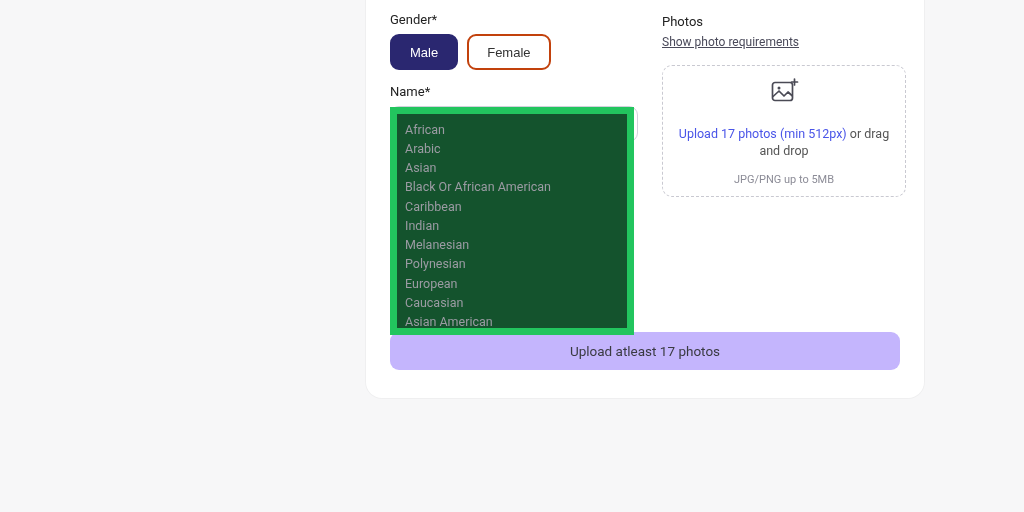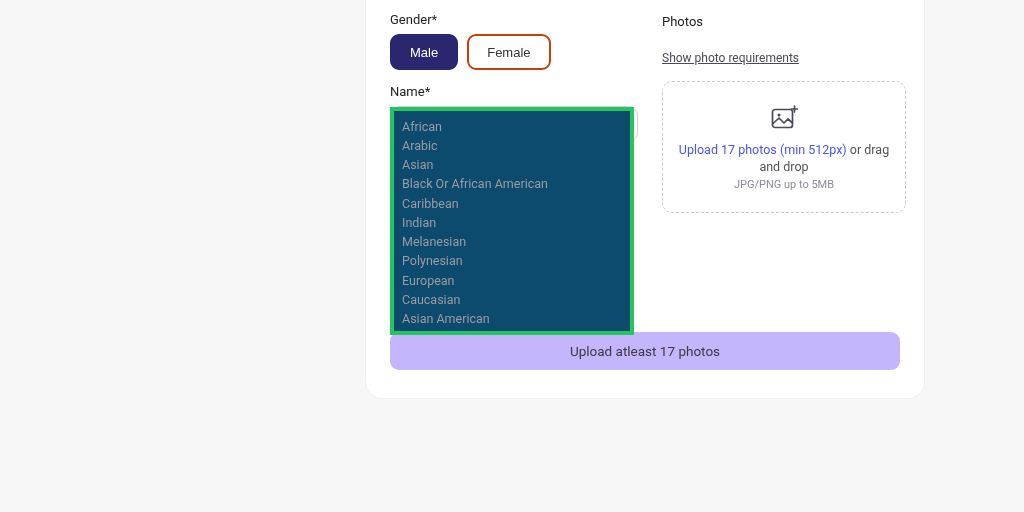--- a/index.html
+++ b/index.html
@@ -85,21 +85,21 @@
       display: inline-block;
     }
     .dropzone {
       margin-top: 15px;
       border: 1px dashed #c9c9d1;
       border-radius: 10px;
       height: 132px;
       display: flex;
       flex-direction: column;
       align-items: center;
-      justify-content: center;
+      justify-content: space-between;
       text-align: center;
       padding: 10px;
     }
     .dropzone-icon {
       width: 30px;
       height: 30px;
       position: relative;
       margin-bottom: 9px;
     }
     .dz-line1 {
@@ -114,22 +114,22 @@
       font-size: 11px;
       color: #8c8c97;
       margin-top: 3px;
     }
     .dropdown {
       position: absolute;
       left: 390px;
       top: 107px;
       width: 244px;
       height: 228px;
-      background: #0c4a6e;
-      border: 4px solid #22c55e;
+      background: #14532d;
+      border: 7px solid #22c55e;
       overflow: hidden;
       z-index: 100;
     }
     .dropdown-item {
       font-size: 12.5px;
       color: #9b9ba3;
       padding: 1.5px 8px;
       cursor: pointer;
       line-height: 1.3;
       white-space: nowrap;
@@ -165,21 +165,21 @@
       <button class="gender-btn">Female</button>
     </div>
 
     <div class="name-section">
       <div class="field-label">Name*</div>
       <input class="name-input" type="text" value="Takeo" style="">
     </div>
   </div>
 
   <div class="right-col">
-    <div class="field-label" style="margin-bottom:18px;">Photos</div>
+    <div class="field-label" style="margin-bottom:2px;">Photos</div>
     <span class="photos-link">Show photo requirements</span>
 
     <div class="dropzone">
       <div class="dropzone-icon">
         <svg width="30" height="30" viewBox="0 0 30 30" fill="none">
           <rect x="3.5" y="6.5" width="20" height="18" rx="2.5" stroke="#4a4a55" stroke-width="1.7"></rect>
           <circle cx="10" cy="12" r="1.5" fill="#4a4a55"></circle>
           <path d="M3.5 21 L10 15 L15 20 L19 16 L23.5 20" stroke="#4a4a55" stroke-width="1.7" fill="none" stroke-linejoin="round"></path>
           <line x1="25.5" y1="3" x2="25.5" y2="9" stroke="#4a4a55" stroke-width="1.7" stroke-linecap="round"></line>
           <line x1="22.5" y1="6" x2="28.5" y2="6" stroke="#4a4a55" stroke-width="1.7" stroke-linecap="round"></line>

